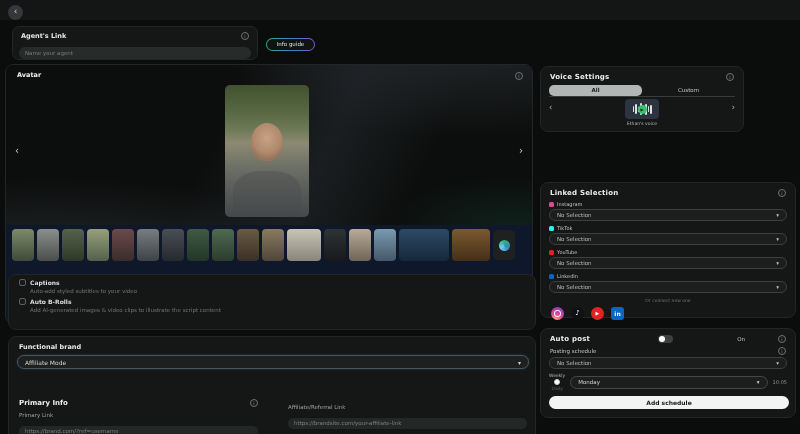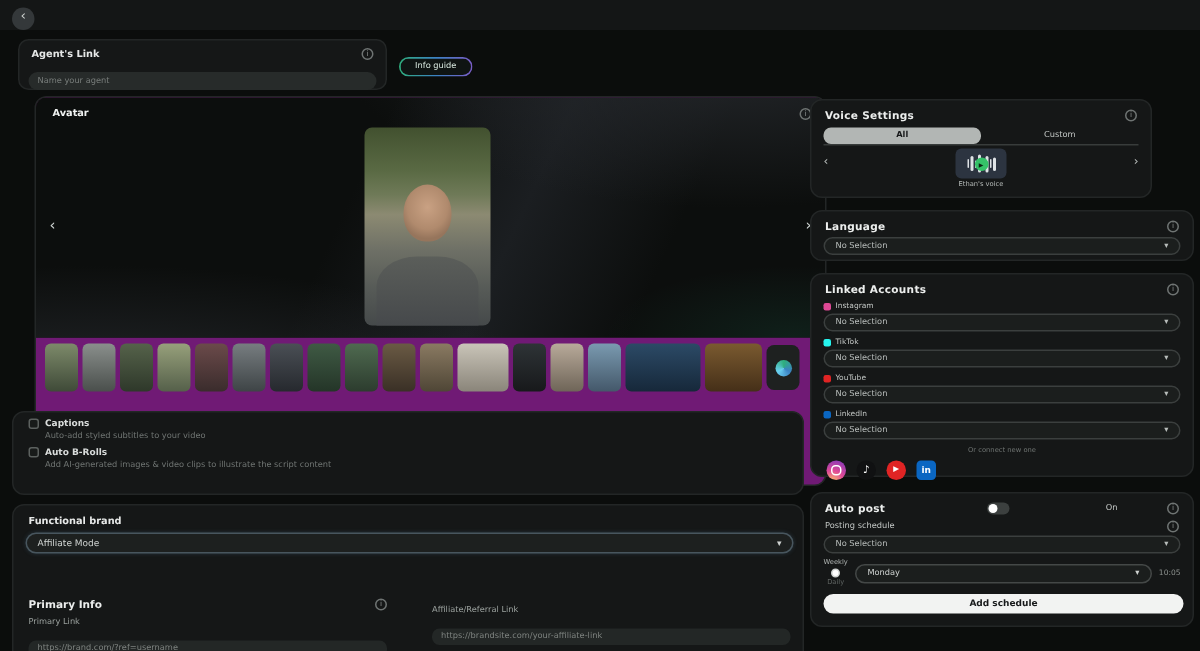--- a/index.html
+++ b/index.html
@@ -34,21 +34,21 @@
     margin:3px 6px 0 6px; width:232px; height:12px; background:#272b2a; border:none; border-radius:6px;
     color:#8d928f; font-size:5.5px; padding:0 6px; font-family:inherit;
   }
   .agent-input::placeholder{ color:#787d7b; }
   .info-guide {
     position:absolute; left:266px; top:38px; width:49px; height:13px; border-radius:999px;
     background:linear-gradient(#0f1413,#0f1413) padding-box, linear-gradient(90deg,#2fae7d,#3b82c4,#7a5cc6) border-box;
     border:1px solid transparent; color:#d8e8df; font-size:5.5px; line-height:11px; text-align:center; cursor:pointer;
   }
   
-  .avatar-card { left:23px; top:64px; width:528px; height:260px; overflow:hidden; background:#701a75; }
+  .avatar-card { left:5px; top:64px; width:528px; height:260px; overflow:hidden; background:#0f172a; }
   .stage {
     position:absolute; inset:0; height:160px;
     background:
       radial-gradient(90% 120% at 88% -20%, #25282c 0%, rgba(30,33,36,0) 55%),
       radial-gradient(120% 120% at 8% 130%, #26292d 0%, rgba(30,33,36,0) 50%),
       radial-gradient(40% 50% at 96% 100%, rgba(42,163,122,.12) 0%, rgba(0,0,0,0) 60%),
       linear-gradient(115deg, #0c0e0d 40%, #1b1e21 60%, #0c0e0d 78%),
       #0b0d0c;
   }
   .avatar-title { position:absolute; left:11px; top:6px; font-size:6.5px; font-weight:600; color:#f0f2f1; }
@@ -102,21 +102,21 @@
   }
   .f-input::placeholder{ color:#7d827f; }
   
   .head-row { display:flex; justify-content:space-between; align-items:center; padding:6px 9px 0 9px; }
   .dd {
     height:12px; border:1px solid #3b3f3e; border-radius:999px; background:#1b1e1d;
     display:flex; align-items:center; justify-content:space-between; padding:0 7px; cursor:pointer;
   }
   .dd span { font-size:5.5px; color:#b8bdbb; }
   
-  .voice-card { left:540px; top:66px; width:228px; height:66px; }
+  .voice-card { left:540px; top:66px; width:204px; height:66px; }
   .tabs { display:flex; margin:4px 8px 0 8px; border-bottom:1px solid #383c3b; height:12px; }
   .tab { flex:1; text-align:center; font-size:5.5px; color:#c3c7c5; line-height:11px; cursor:pointer; }
   .tab.active { background:#b2b6b4; color:#17191a; border-radius:5px; font-weight:600; }
   .vc-chev { position:absolute; top:36px; font-size:8px; color:#b8bdbb; cursor:pointer; }
   .vc-chev.left { left:8px; } .vc-chev.right { right:8px; }
   .voice-item { position:absolute; left:0; right:0; top:32px; display:flex; flex-direction:column; align-items:center; }
   .wave-tile {
     width:34px; height:20px; border-radius:4px; background:#2c3440; position:relative;
     display:flex; align-items:center; justify-content:center; gap:1px; cursor:pointer;
   }
@@ -271,34 +271,24 @@
         <i style="height:4px"></i>
           <i style="height:11px"></i>
           <i style="height:6px"></i>
           <i style="height:9px"></i>
         <span class="play-orb">▶</span>
       </div>
       <span class="voice-name">Ethan's voice</span>
     </div>
   </div>
 
-  <div class="card lang-card">
-    <div class="head-row">
-      <span class="card-title">Language</span>
-      <span class="info-i">i</span>
-    </div>
-    <div class="dd">
-      <span>No Selection</span>
-      <span class="chev">▾</span>
-    </div>
-  </div>
 
   <div class="card link-card">
     <div class="head-row">
-      <span class="card-title">Linked Accounts</span>
+      <span class="card-title">Linked Selection</span>
       <span class="info-i">i</span>
     </div>
     <div id="accounts">
         <div class="acct">
           <div class="acct-head">
             <span class="acct-ico" style="background: rgb(223, 73, 150);"></span>
             <span class="acct-name">Instagram</span>
           </div>
           <div class="dd">
             <span>No Selection</span>

